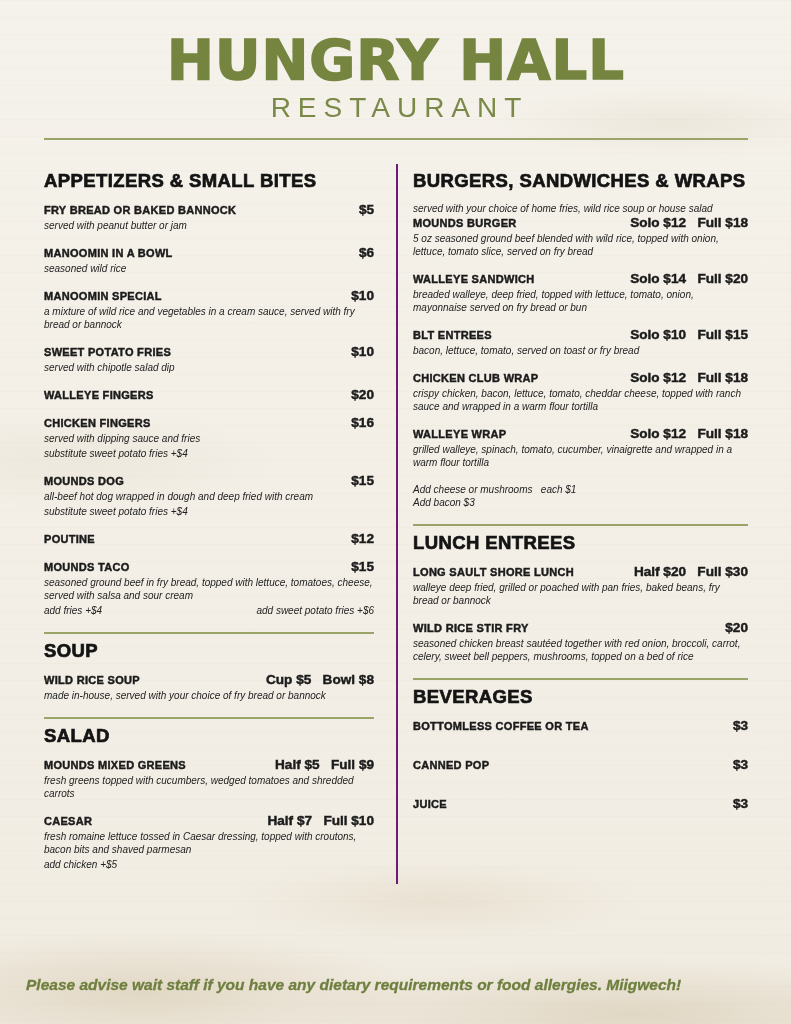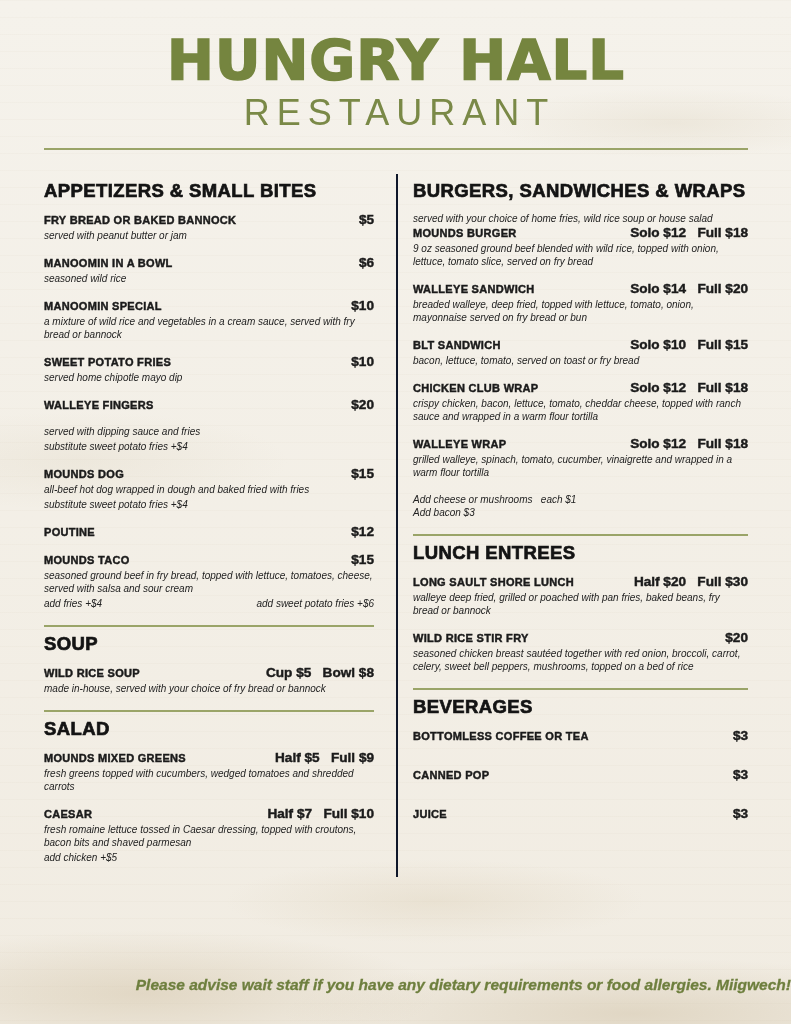--- a/index.html
+++ b/index.html
@@ -30,34 +30,34 @@
     font-family: "DejaVu Sans", sans-serif;
     font-weight: bold;
     font-size: 56px;
     line-height: 1.0;
     letter-spacing: 1px;
     color: #75853f;
     -webkit-text-stroke: 1.6px #75853f;
   }
   .subtitle {
     margin: 4px 0 14px 7px;
-    font-size: 36px;
+    font-size: 28px;
     font-weight: 400;
     letter-spacing: 7px;
     color: #7a8947;
   }
   
   .columns {
     display: flex;
     border-top: 2px solid #9aa468;
     padding-top: 24px;
   }
   .col { width: 50%; }
   .col-left  { padding-right: 22px; }
-  .col-right { padding-left: 15px; border-left: 2px solid #0f172a; }
+  .col-right { padding-left: 15px; border-left: 2px solid #701a75; }
   .rule { border-top: 2px solid #9aa468; margin: 15px 0 0; }
   .section { padding-top: 2px; }
   .section-title {
     margin: 4px 0 10px;
     font-size: 18.5px;
     font-weight: bold;
     letter-spacing: 0.4px;
     color: #141414;
     -webkit-text-stroke: 0.7px #141414;
   }
@@ -83,21 +83,21 @@
     line-height: 1.3;
     color: #222222;
   }
   .desc.pre { white-space: pre-wrap; }
   .addons { margin-top: 14px; }
   .addons p { margin: 0; }
   
   .page-footer {
     position: absolute;
     left: 0; right: 0; bottom: 30px;
-    text-align: right;
+    text-align: left;
     padding-left: 26px;
   }
   .footer-note {
     margin: 0;
     font-size: 15.5px;
     font-weight: bold;
     font-style: italic;
     color: #6e7f3e;
     -webkit-text-stroke: 0.3px #6e7f3e;
   }
@@ -141,41 +141,45 @@
             <span class="price">$10</span>
           </div>
           <p class="desc">a mixture of wild rice and vegetables in a cream sauce, served with fry bread or bannock</p>
         </div>
 
         <div class="item">
           <div class="prow">
             <span class="iname">SWEET POTATO FRIES</span>
             <span class="price">$10</span>
           </div>
-          <p class="desc">served home chipotle mayo dip</p>
+          <p class="desc">served with chipotle salad dip</p>
         </div>
 
         <div class="item">
           <div class="prow">
             <span class="iname">WALLEYE FINGERS</span>
             <span class="price">$20</span>
           </div>
         </div>
 
         <div class="item">
+          <div class="prow">
+            <span class="iname">CHICKEN FINGERS</span>
+            <span class="price">$16</span>
+          </div>
           <p class="desc">served with dipping sauce and fries</p>
           <p class="desc">substitute sweet potato fries +$4</p>
         </div>
 
         <div class="item">
           <div class="prow">
             <span class="iname">MOUNDS DOG</span>
             <span class="price">$15</span>
           </div>
-          <p class="desc">all-beef hot dog wrapped in dough and baked fried with fries</p>
+          <p class="desc">all-beef hot dog wrapped in dough and deep fried with cream</p>
           <p class="desc">substitute sweet potato fries +$4</p>
         </div>
 
         <div class="item">
           <div class="prow">
             <span class="iname">POUTINE</span>
             <span class="price">$12</span>
           </div>
         </div>
 
@@ -234,34 +238,34 @@
 
       <section class="section">
         <h2 class="section-title">BURGERS, SANDWICHES &amp; WRAPS</h2>
         <p class="desc section-note">served with your choice of home fries, wild rice soup or house salad</p>
 
         <div class="item">
           <div class="prow">
             <span class="iname">MOUNDS BURGER</span>
             <span class="price">Solo $12   Full $18</span>
           </div>
-          <p class="desc">9 oz seasoned ground beef blended with wild rice, topped with onion, lettuce, tomato slice, served on fry bread</p>
+          <p class="desc">5 oz seasoned ground beef blended with wild rice, topped with onion, lettuce, tomato slice, served on fry bread</p>
         </div>
 
         <div class="item">
           <div class="prow">
             <span class="iname">WALLEYE SANDWICH</span>
             <span class="price">Solo $14   Full $20</span>
           </div>
           <p class="desc">breaded walleye, deep fried, topped with lettuce, tomato, onion, mayonnaise served on fry bread or bun</p>
         </div>
 
         <div class="item">
           <div class="prow">
-            <span class="iname">BLT SANDWICH</span>
+            <span class="iname">BLT ENTREES</span>
             <span class="price">Solo $10   Full $15</span>
           </div>
           <p class="desc">bacon, lettuce, tomato, served on toast or fry bread</p>
         </div>
 
         <div class="item">
           <div class="prow">
             <span class="iname">CHICKEN CLUB WRAP</span>
             <span class="price">Solo $12   Full $18</span>
           </div>

